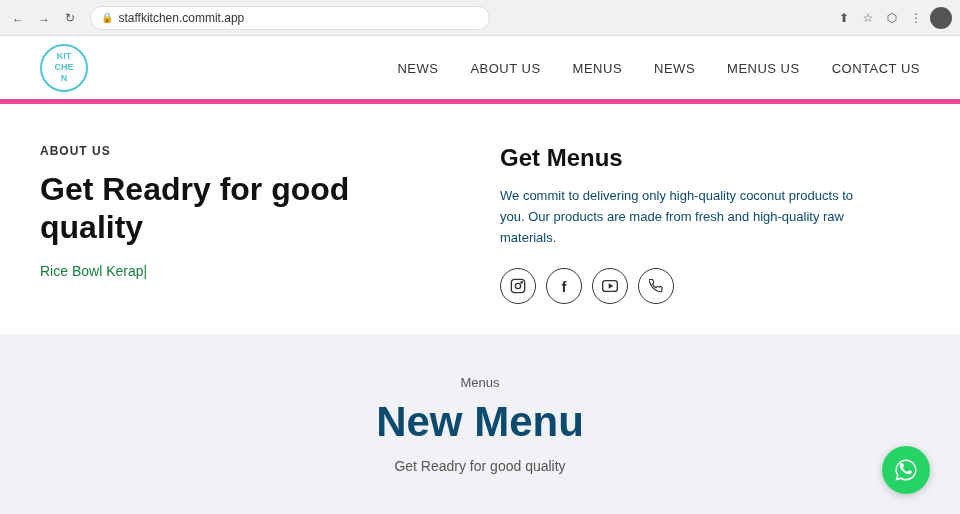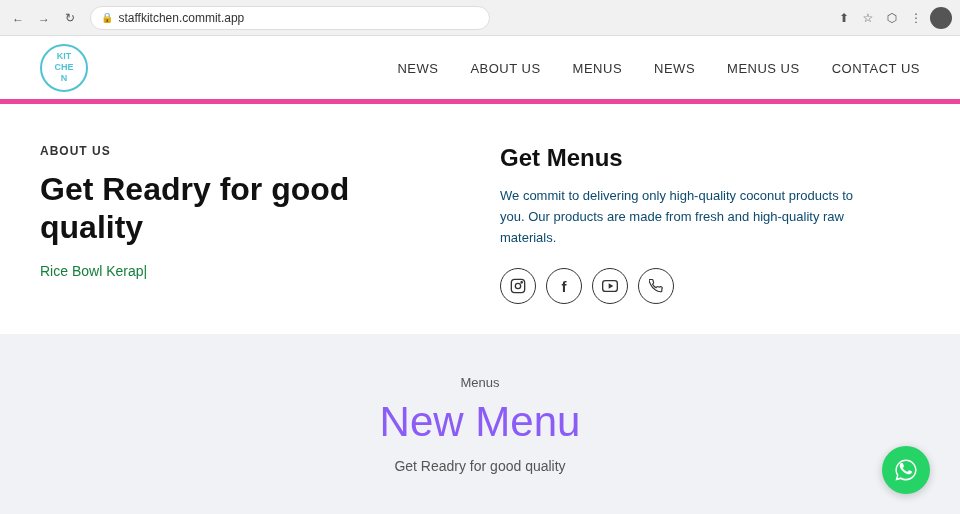--- a/index.html
+++ b/index.html
@@ -144,22 +144,22 @@
       justify-content: center;
       position: relative;
     }
     .menus-label {
       font-size: 13px;
       color: #555;
       margin-bottom: 8px;
     }
     .menus-title {
       font-size: 42px;
-      font-weight: 400;
-      color: #8b5cf6;
+      font-weight: 700;
+      color: #0c4a6e;
       margin-bottom: 12px;
     }
     .menus-subtitle {
       font-size: 14px;
       color: #555;
     }
     .whatsapp-fab {
       position: absolute;
       bottom: 20px;
       right: 30px;

